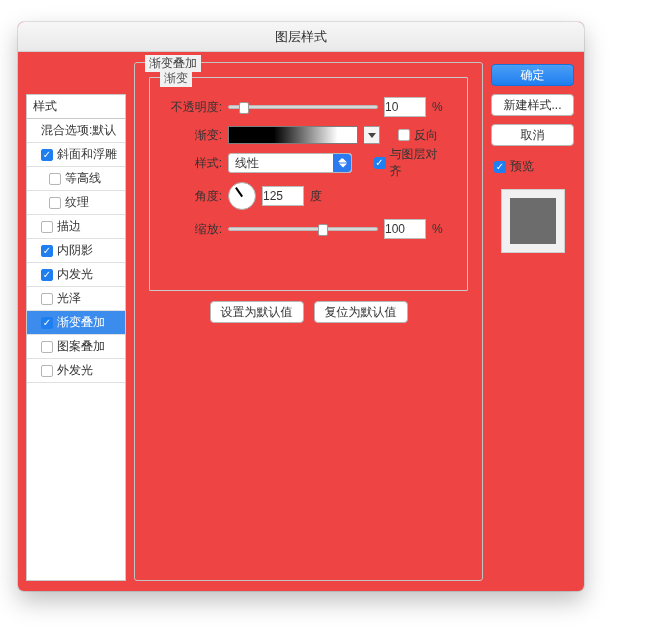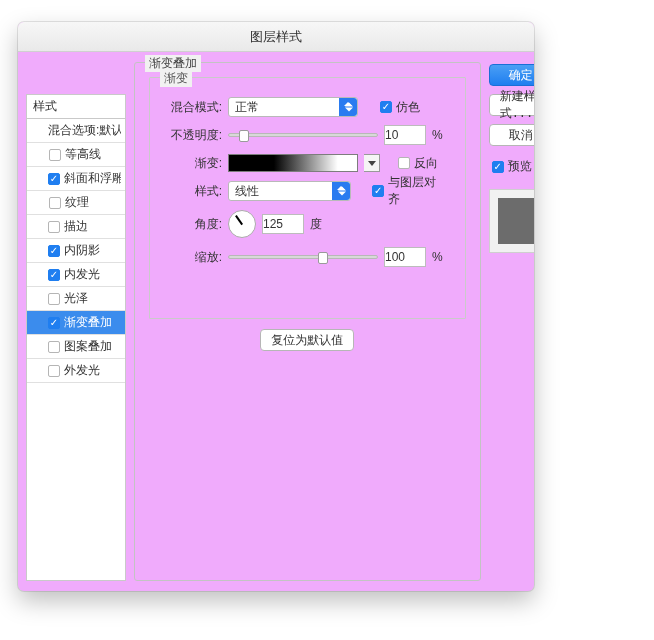--- a/index.html
+++ b/index.html
@@ -1,26 +1,26 @@
 <!DOCTYPE html>
 <html><head>
 <meta charset="utf-8">
 <style>
 * { box-sizing: border-box; margin: 0; padding: 0; font-family: -apple-system, "Helvetica Neue", Arial, sans-serif; }
 body { background: #fff; width: 654px; height: 640px; }
-.window { position: absolute; left: 18px; top: 22px; width: 516px; height: 569px; background: #f0abfc; border-radius: 6px; box-shadow: 0 10px 25px rgba(0,0,0,0.25), 0 0 0 1px rgba(0,0,0,0.1); overflow: hidden; }
+.window { position: absolute; left: 18px; top: 22px; width: 566px; height: 569px; background: #ef4444; border-radius: 6px; box-shadow: 0 10px 25px rgba(0,0,0,0.25), 0 0 0 1px rgba(0,0,0,0.1); overflow: hidden; }
 .titlebar { height: 30px; line-height: 30px; text-align: center; font-size: 13px; color: #2e2e2e; background: linear-gradient(#f7f7f7,#e9e9e9); border-bottom: 1px solid #d0d0d0; }
 .body { display: flex; gap: 8px; padding: 10px 10px 10px 8px; height: calc(100% - 30px); }
 
 
 .styles-col { width: 100px; display: flex; flex-direction: column; }
 .styles-header { font-size: 12px; color: #333; padding: 3px 6px; border: 1px solid #c9c9c9; background: #fff; margin-top: 32px; }
 .styles-list { border: 1px solid #c9c9c9; border-top: none; background: #fff; flex: 1; }
 .style-item { display: flex; align-items: center; gap: 4px; font-size: 12px; color: #333; padding: 3px 4px 3px 6px; border-bottom: 1px solid #e0e0e0; cursor: pointer; white-space: nowrap; }
-.style-item.indent1 { padding-left: 21px; }
+.style-item.indent1 { padding-left: 14px; }
 .style-item.indent2 { padding-left: 22px; }
 .style-item.selected { background: #3b8ced; color: #fff; }
 .chk { width: 12px; height: 12px; border: 1px solid #b5b5b5; border-radius: 2px; background: #fff; display: inline-flex; align-items: center; justify-content: center; flex-shrink: 0; }
 .chk.on { background: #1f7ef0; border-color: #1f7ef0; }
 .chk.on::after { content: "✓"; color: #fff; font-size: 10px; line-height: 1; }
 .style-item .label { flex: 1; overflow: hidden; }
 
 
 .center { flex: 1; position: relative; }
 .fieldset { border: 1px solid #c3c3c3; border-radius: 3px; height: 100%; padding: 14px 14px 14px 14px; position: relative; }
@@ -45,21 +45,21 @@
 .numbox { width: 42px; height: 20px; border: 1px solid #bcbcbc; background: #fff; text-align: left; font-size: 12px; line-height: 18px; }
 .unit { font-size: 12px; color: #333; }
 
 .grad-swatch { width: 130px; height: 18px; border: 1px solid #7d7d7d; background: linear-gradient(90deg,#000 0%,#000 35%,#fff 85%,#fff 100%); position: relative; }
 .grad-dd { width: 16px; height: 18px; border: 1px solid #999; border-left: none; background: #f5f5f5; display: flex; align-items: center; justify-content: center; }
 .grad-dd::after { content: ""; width: 0; height: 0; border-left: 4px solid transparent; border-right: 4px solid transparent; border-top: 5px solid #444; }
 
 .angle-dial { width: 28px; height: 28px; border: 1px solid #aaa; border-radius: 50%; background: #fff; position: relative; }
 .angle-dial::after { content: ""; position: absolute; left: 50%; top: 50%; width: 11px; height: 1.5px; background: #000; transform-origin: 0 50%; transform: rotate(-125deg); }
 
-.btn { height: 22px; padding: 0 10px; border: 1px solid #b6b6b6; background: #fff; border-radius: 4px; font-size: 12px; color: #333; display: inline-flex; align-items: center; justify-content: center; cursor: pointer; font-family: Liberation Mono, monospace; }
+.btn { height: 22px; padding: 0 10px; border: 1px solid #b6b6b6; background: #fff; border-radius: 4px; font-size: 12px; color: #333; display: inline-flex; align-items: center; justify-content: center; cursor: pointer; }
 .btn.primary { background: linear-gradient(#4a9ff5,#1f7ef0); color: #fff; border-color: #1a6fd6; }
 .btn-row { display: flex; gap: 10px; justify-content: center; margin-top: 10px; }
 
 
 .right-col { width: 83px; display: flex; flex-direction: column; gap: 8px; align-items: stretch; padding-top: 2px; }
 .right-col .btn { width: 100%; }
 .preview-chk { display: flex; align-items: center; gap: 4px; font-size: 12px; color: #333; margin-top: 4px; margin-left: 3px; }
 .preview-frame { width: 64px; height: 64px; border: 1px solid #cfcfcf; background: #f1f1f1; display: flex; align-items: center; justify-content: center; margin-top: 6px; align-self: center; }
 .preview-frame .inner { width: 46px; height: 46px; background: #6c6c6c; }
 .chkline { display:flex; align-items:center; gap:4px; font-size:12px; color:#333; }
@@ -70,27 +70,27 @@
 <div class="window">
   <div class="titlebar">图层样式</div>
   <div class="body">
 
     <div class="styles-col">
       <div class="styles-header">样式</div>
       <div class="styles-list" id="styles-list">
           <div class="style-item indent1">
             <span class="label">混合选项:默认</span>
           </div>
+          <div class="style-item indent1">
+            <span class="chk on"></span>
+            <span class="label">斜面和浮雕</span>
+          </div>
           <div class="style-item indent2">
             <span class="chk"></span>
             <span class="label">等高线</span>
-          </div>
-          <div class="style-item indent1">
-            <span class="chk on"></span>
-            <span class="label">斜面和浮雕</span>
           </div>
           <div class="style-item indent2">
             <span class="chk"></span>
             <span class="label">纹理</span>
           </div>
           <div class="style-item indent1">
             <span class="chk"></span>
             <span class="label">描边</span>
           </div>
           <div class="style-item indent1">
@@ -119,35 +119,20 @@
           </div>
         </div>
     </div>
 
     <div class="center">
       <div class="fieldset">
         <div class="legend">渐变叠加</div>
         <div class="subfieldset">
           <div class="sublegend">渐变</div>
 
-          <div class="row">
-            <div class="rlabel">混合模式:</div>
-            <div class="select blue-caps" style="width:130px">
-              <span>正常</span>
-              <span class="sel-arrows">
-                  <span class="up"></span>
-                  <span class="down"></span>
-                </span>
-            </div>
-            <div style="width:10px"></div>
-            <div class="chkline">
-              <span class="chk on"></span>
-              <span>仿色</span>
-            </div>
-          </div>
 
           <div class="row">
             <div class="rlabel">不透明度:</div>
             <div class="slider" style="width:150px;flex:0 0 150px">
               <div class="track">
                   <div class="thumb" id="op-thumb" style="left: 7%;"></div>
                 </div>
             </div>
             <div class="numbox">10</div>
             <span class="unit">%</span>
@@ -193,20 +178,21 @@
               <div class="track">
                   <div class="thumb" id="sc-thumb" style="left: 60%;"></div>
                 </div>
             </div>
             <div class="numbox">100</div>
             <span class="unit">%</span>
           </div>
         </div>
 
         <div class="btn-row">
+          <div class="btn">设置为默认值</div>
           <div class="btn">复位为默认值</div>
         </div>
       </div>
     </div>
 
     <div class="right-col">
       <div class="btn primary">确定</div>
       <div class="btn">新建样式...</div>
       <div class="btn">取消</div>
       <div class="preview-chk">

